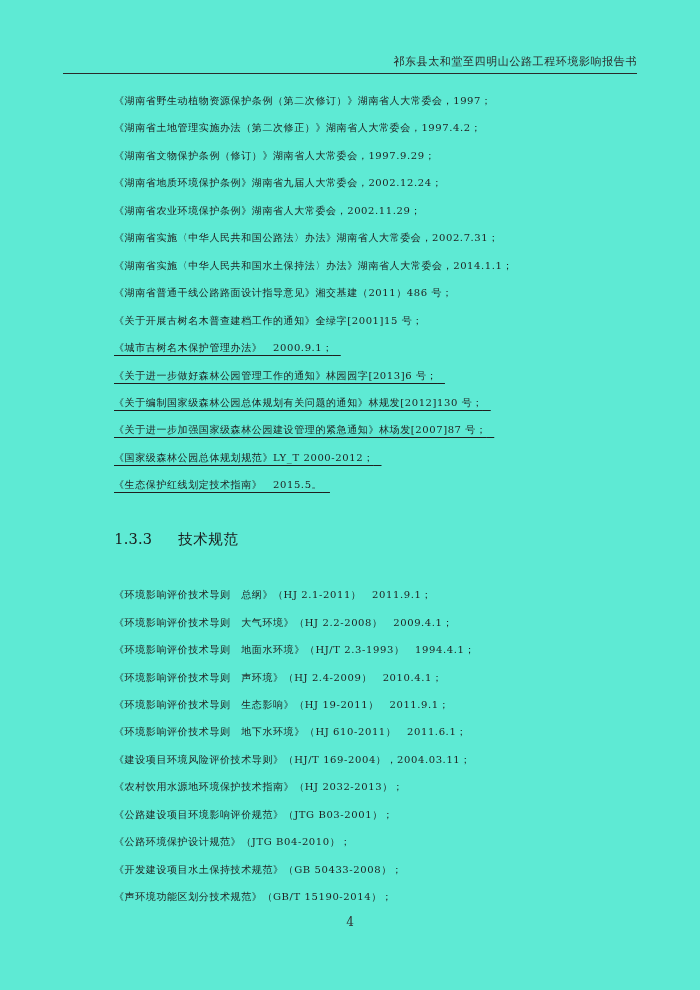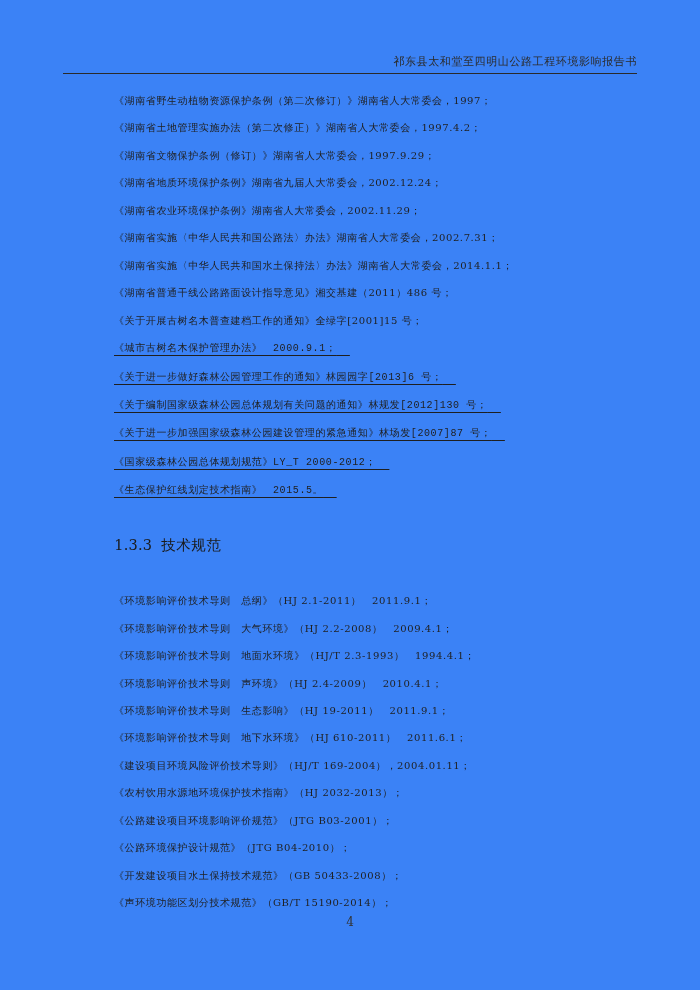--- a/index.html
+++ b/index.html
@@ -4,21 +4,21 @@
 <style>
   html, body {
     margin: 0;
     padding: 0;
     background: #ffffff;
   }
   .page {
     position: relative;
     width: 700px;
     height: 990px;
-    background: #3b82f6;
+    background: #5eead4;
     overflow: hidden;
     font-family: "DejaVu Serif", "Liberation Serif", serif;
     color: #222222;
   }
   .header-title {
     position: absolute;
     top: 54px;
     right: 63px;
     font-size: 11px;
     letter-spacing: 0.6px;
@@ -47,35 +47,34 @@
     padding-left: 31px;
     color: #1f1f1f;
   }
   .doc-line .line-text {
     text-decoration: none;
   }
   .doc-line .line-text.underlined {
     text-decoration: underline;
     text-underline-offset: 4px;
     text-decoration-thickness: 1px;
-    font-family: Liberation Mono, monospace;
   }
   .doc-line .line-text.underlined::after {
     content: "\00a0\00a0";
     text-decoration: underline;
   }
   .section-heading {
     line-height: 27.45px;
     font-size: 14.5px;
     letter-spacing: 0.6px;
     white-space: pre;
     color: #1a1a1a;
   }
   .section-heading .section-number {
-    margin-right: 9px;
+    margin-right: 26px;
     letter-spacing: 0.2px;
   }
   .page-footer {
     position: absolute;
     top: 915px;
     left: 0;
     width: 700px;
     text-align: center;
     font-size: 12px;
     color: #333333;
@@ -112,21 +111,21 @@
       <span class="section-number">1.3.3</span><span>技术规范</span>
     </div>
 
     <div id="list-standards">
         <div class="doc-line"><span class="line-text">《环境影响评价技术导则　总纲》（HJ 2.1-2011）　2011.9.1；</span></div>
         <div class="doc-line"><span class="line-text">《环境影响评价技术导则　大气环境》（HJ 2.2-2008）　2009.4.1；</span></div>
         <div class="doc-line"><span class="line-text">《环境影响评价技术导则　地面水环境》（HJ/T 2.3-1993）　1994.4.1；</span></div>
         <div class="doc-line"><span class="line-text">《环境影响评价技术导则　声环境》（HJ 2.4-2009）　2010.4.1；</span></div>
         <div class="doc-line"><span class="line-text">《环境影响评价技术导则　生态影响》（HJ 19-2011）　2011.9.1；</span></div>
         <div class="doc-line"><span class="line-text">《环境影响评价技术导则　地下水环境》（HJ 610-2011）　2011.6.1；</span></div>
-        <div class="doc-line"><span class="line-text">《建设项目环境风险评价技术导则》（HJ/T 169-2004），2004.01.11；</span></div>
+        <div class="doc-line"><span class="line-text">《建设项目环境风险评价技术导则》（HJ/T 169-2004），2004.03.11；</span></div>
         <div class="doc-line"><span class="line-text">《农村饮用水源地环境保护技术指南》（HJ 2032-2013）；</span></div>
         <div class="doc-line"><span class="line-text">《公路建设项目环境影响评价规范》（JTG B03-2001）；</span></div>
         <div class="doc-line"><span class="line-text">《公路环境保护设计规范》（JTG B04-2010）；</span></div>
         <div class="doc-line"><span class="line-text">《开发建设项目水土保持技术规范》（GB 50433-2008）；</span></div>
         <div class="doc-line"><span class="line-text">《声环境功能区划分技术规范》（GB/T 15190-2014）；</span></div>
       </div>
   </div>
 
   <div class="page-footer">
     <span>4</span>

